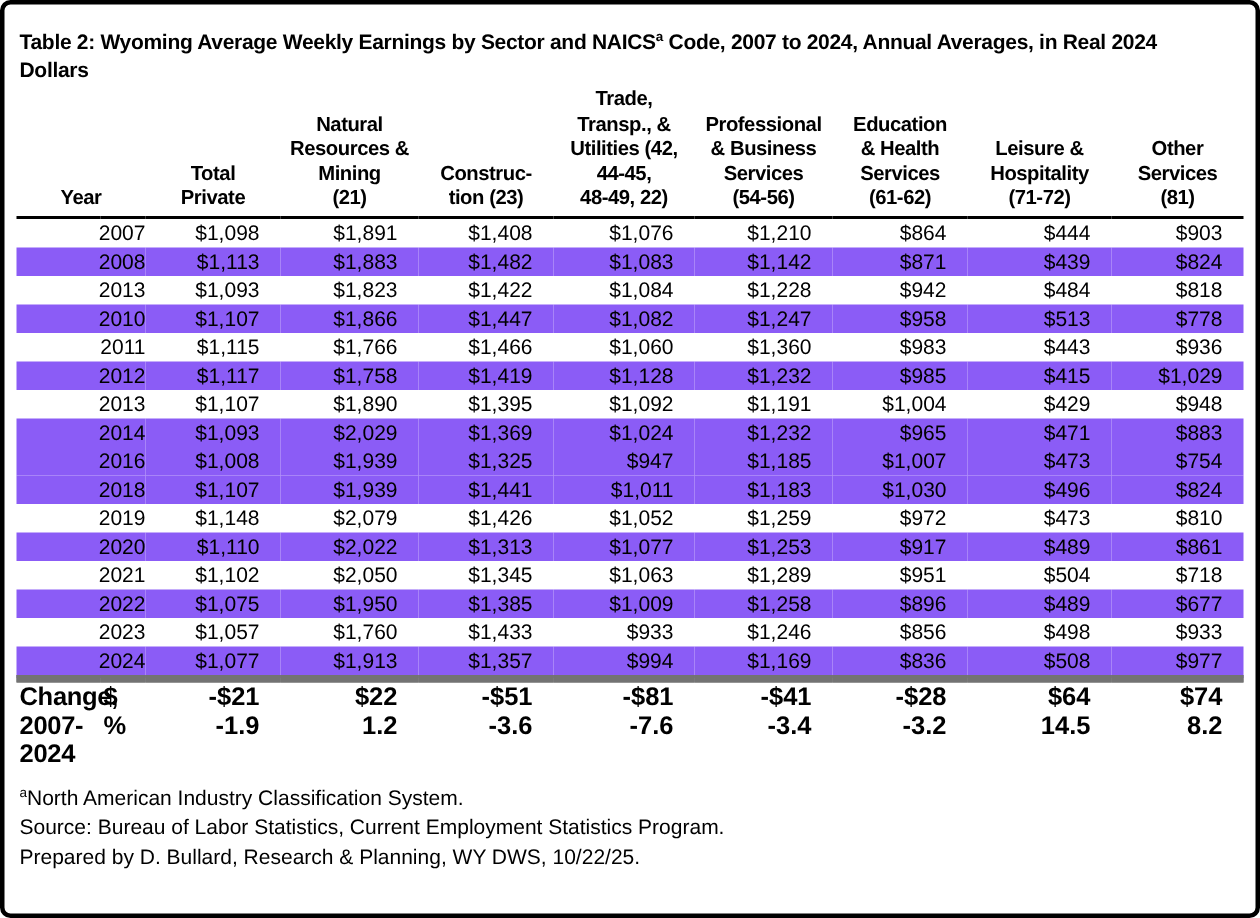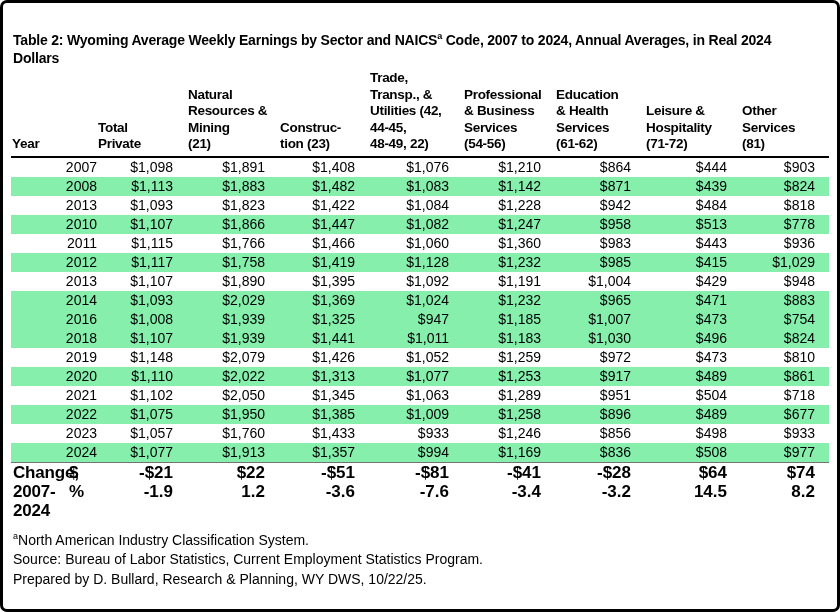--- a/index.html
+++ b/index.html
@@ -13,54 +13,54 @@
     padding: 8px 8px 0 8px;
     font-family: "Liberation Sans", sans-serif;
     color: #000000;
     overflow: hidden;
   }
   .title {
     font-weight: bold;
     font-size: 14px;
     line-height: 18px;
     letter-spacing: -0.2px;
-    margin: 16px 2px 0 2px;
+    margin: 4px 2px 0 2px;
   }
   .title .l1 { display: block; white-space: nowrap; }
   .title sup { font-size: 9px; }
 
   table.earnings {
     border-collapse: collapse;
     table-layout: fixed;
     width: 100%;
     margin-top: 2px;
   }
   thead th {
     font-weight: bold;
     font-size: 13.5px;
     line-height: 16.5px;
     letter-spacing: -0.3px;
     vertical-align: bottom;
-    text-align: left;
+    text-align: center;
     white-space: pre-line;
     padding: 0 1px 3px 1px;
     height: 88px;
     border-bottom: 2px solid #000000;
   }
   tbody td {
     font-size: 14px;
     line-height: 19px;
     height: 19px;
     padding: 0 14px 0 0;
     text-align: right;
     white-space: nowrap;
   }
   tbody td.year-cell { text-align: right; padding: 0 0 0 4px; }
-  tbody tr.striped { background: #86efac; margin-left: 40px; }
-  tbody tr.last-data-row td { border-bottom: 1px solid #737373; }
+  tbody tr.striped { background: #8b5cf6; margin-left: 40px; }
+  tbody tr.last-data-row td { border-bottom: 5px solid #737373; }
 
   tfoot td {
     font-weight: bold;
     font-size: 17px;
     line-height: 19px;
     vertical-align: top;
     text-align: right;
     padding: 0 14px 0 0;
     white-space: nowrap;
   }

